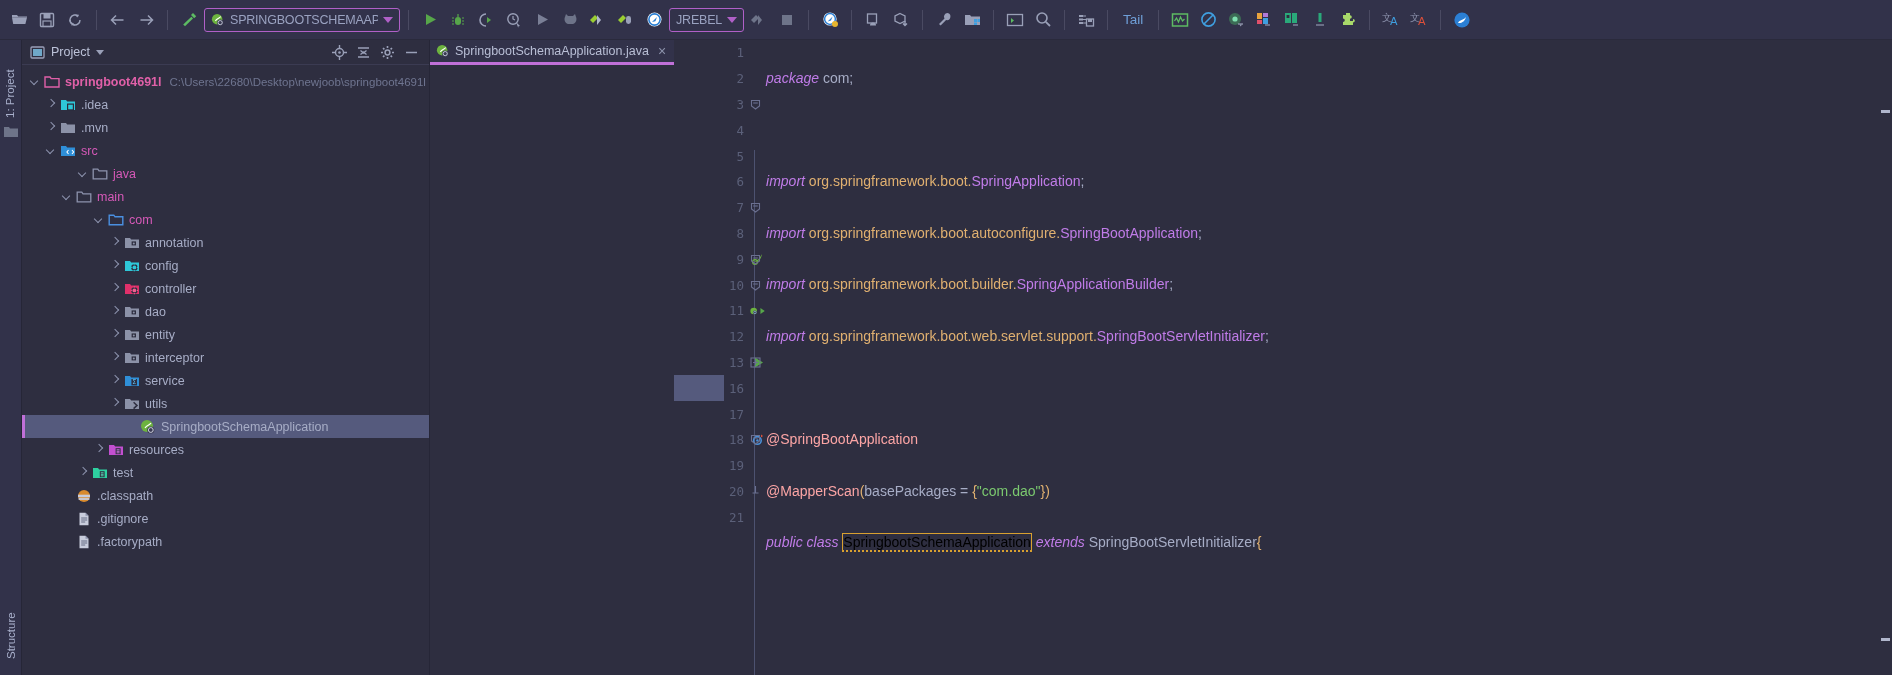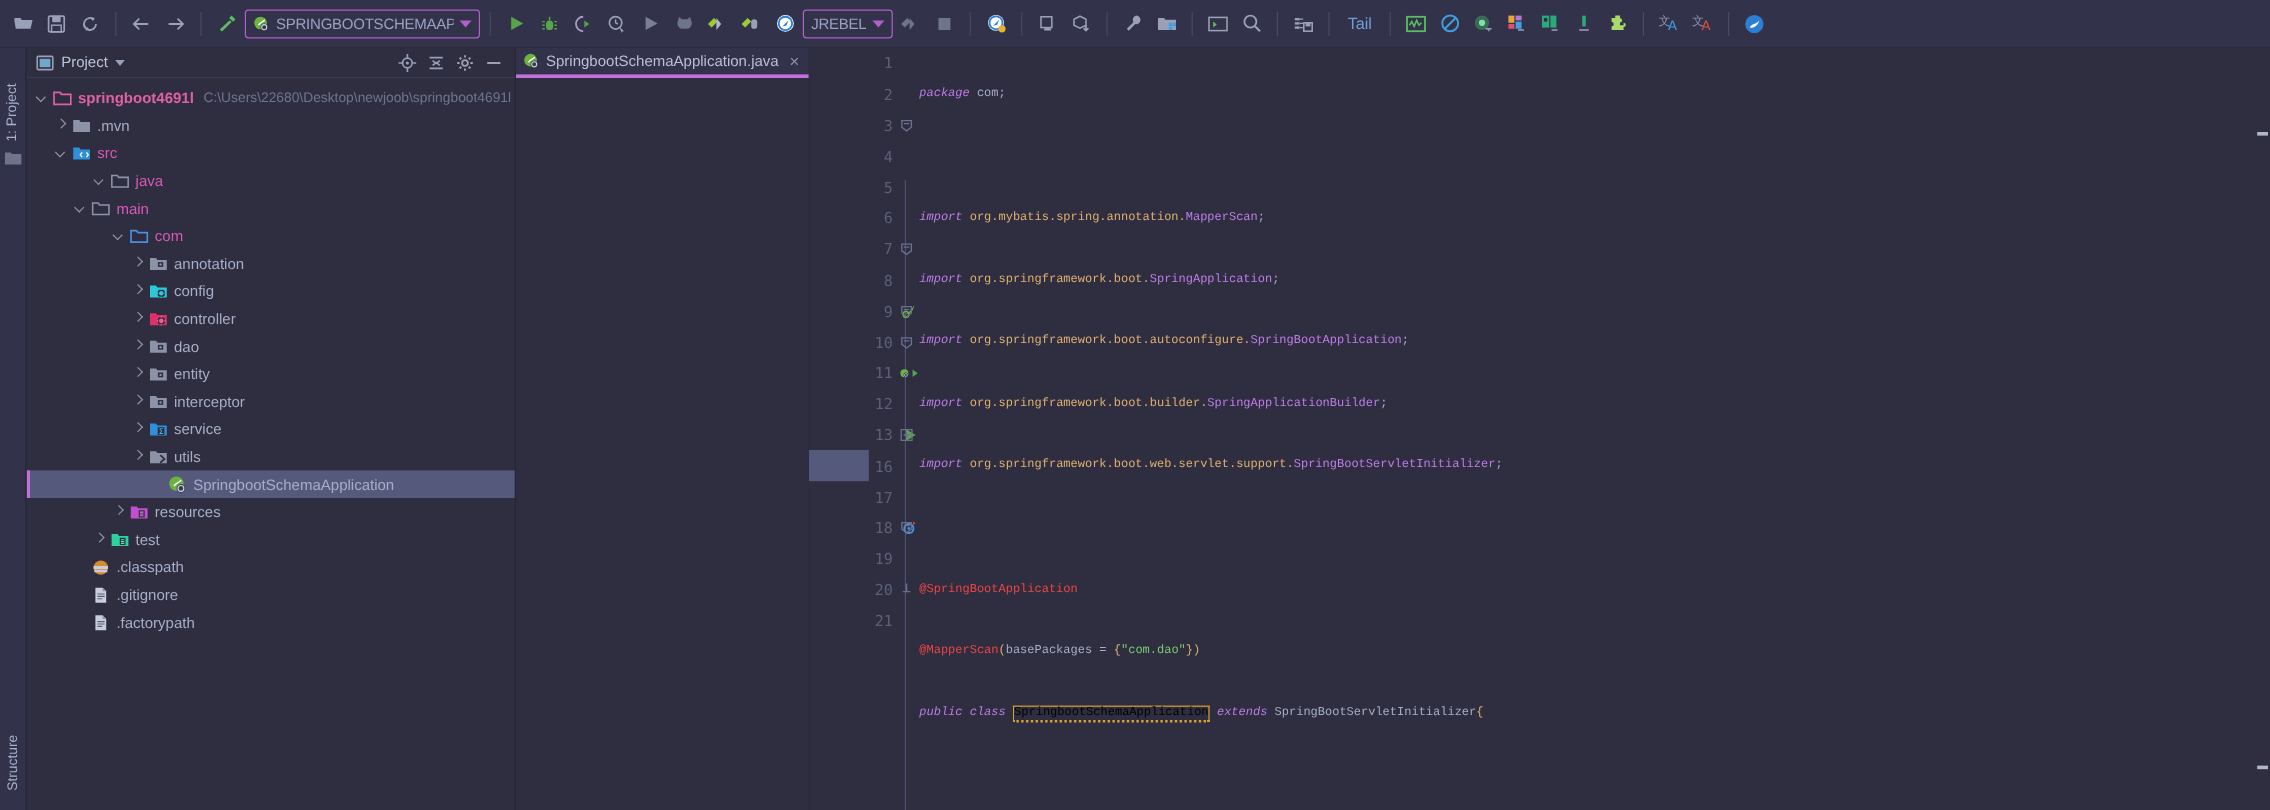--- a/index.html
+++ b/index.html
@@ -197,31 +197,31 @@
     position: relative;
   }
   .gnum { color: #5b6079; font-size: 12.5px; font-family: "DejaVu Sans Mono", monospace; }
   .gmark { position: absolute; right: -18px; width: 16px; height: 16px; display:flex; align-items:center; justify-content:center;}
   .fold-col { width: 14px; flex: 0 0 14px; position: relative; background:#2e2e40; }
   .fold-line {
     position: absolute; left: 6px; top: 110px; bottom: 0; width: 1px; background: #4d5270;
   }
   .code {
     flex: 1;
-    font-family: Liberation Mono, monospace;
-    font-size: 10px;
+    font-family: Liberation Sans, sans-serif;
+    font-size: 14px;
     line-height: 25.8px;
     white-space: pre;
     padding-left: 4px;
     overflow: hidden;
     position: relative;
   }
   .cl { height: 25.8px; }
   .kw   { color: #c07ce8; font-style: italic; }
-  .ann  { color: #ef4444; }
+  .ann  { color: #fca5a5; }
   .pkg  { color: #e0b070; }
   .cls  { color: #c07ce8; }
   .cls2 { color: #a7adc6; }
   .str  { color: #7bc96f; }
   .punc { color: #a7adc6; }
   .paren{ color: #e0b070; }
   .brace{ color: #e0b070; }
   .caret-box {
     border: 1px solid #d8a030;
     border-bottom: 0;
@@ -586,20 +586,32 @@
               </svg>
             </span>
             <span class="lbl pink">springboot4691l</span>
             <span class="path">C:\Users\22680\Desktop\newjoob\springboot4691l</span>
           </div>
           <div class="row">
             <span style="display: inline-block; flex: 0 0 auto; width: 24px;"></span>
             <span class="arrow right"></span>
             <span class="ico">
               <svg width="16" height="16" viewBox="0 0 16 16">
+                <path d="M1 3h5l1.2 1.6H15V13H1z" fill="#2ec7d8"></path>
+                <rect x="7" y="6.5" width="7" height="7" fill="#2b2b3b"></rect>
+                <rect x="8.2" y="7.7" width="4.6" height="4.6" fill="#2ec7d8"></rect>
+              </svg>
+            </span>
+            <span class="lbl">.idea</span>
+          </div>
+          <div class="row">
+            <span style="display: inline-block; flex: 0 0 auto; width: 24px;"></span>
+            <span class="arrow right"></span>
+            <span class="ico">
+              <svg width="16" height="16" viewBox="0 0 16 16">
                 <path d="M1 3h5l1.2 1.6H15V13H1z" fill="#8c92a8"></path>
               </svg>
             </span>
             <span class="lbl">.mvn</span>
           </div>
           <div class="row">
             <span style="display: inline-block; flex: 0 0 auto; width: 24px;"></span>
             <span class="arrow down"></span>
             <span class="ico">
               <svg width="16" height="16" viewBox="0 0 16 16">
@@ -967,21 +979,20 @@
             <div style="height: 25.8px; display: flex; align-items: center; justify-content: center; position: relative; z-index: 2;">
               <svg width="11" height="11" viewBox="0 0 11 11">
                 <path d="M5.5 0v7M2.5 7h6" stroke="#6b7090" stroke-width="1.1" fill="none"></path>
               </svg>
             </div>
             <div style="height: 25.8px; display: flex; align-items: center; justify-content: center; position: relative; z-index: 2;"></div>
           </div>
         <div class="code">
 <div class="cl"><span class="kw">package</span> <span class="cls2">com</span><span class="punc">;</span></div>
 <div class="cl"> </div>
-<div class="cl"><span class="kw">import</span> <span class="pkg">org.mybatis.spring.annotation.</span><span class="cls">MapperScan</span><span class="punc">;</span></div>
 <div class="cl"><span class="kw">import</span> <span class="pkg">org.springframework.boot.</span><span class="cls">SpringApplication</span><span class="punc">;</span></div>
 <div class="cl"><span class="kw">import</span> <span class="pkg">org.springframework.boot.autoconfigure.</span><span class="cls">SpringBootApplication</span><span class="punc">;</span></div>
 <div class="cl"><span class="kw">import</span> <span class="pkg">org.springframework.boot.builder.</span><span class="cls">SpringApplicationBuilder</span><span class="punc">;</span></div>
 <div class="cl"><span class="kw">import</span> <span class="pkg">org.springframework.boot.web.servlet.support.</span><span class="cls">SpringBootServletInitializer</span><span class="punc">;</span></div>
 <div class="cl"> </div>
 <div class="cl"><span class="ann">@SpringBootApplication</span></div>
 <div class="cl"><span class="ann">@MapperScan</span><span class="paren">(</span><span class="cls2">basePackages</span> <span class="punc">=</span> <span class="brace">{</span><span class="str">"com.dao"</span><span class="brace">}</span><span class="paren">)</span></div>
 <div class="cl"><span class="kw">public class</span> <span class="caret-box squiggle">SpringbootSchemaApplication</span> <span class="kw">extends</span> <span class="cls2">SpringBootServletInitializer</span><span class="brace">{</span></div>
 <div class="cl"> </div>
 

